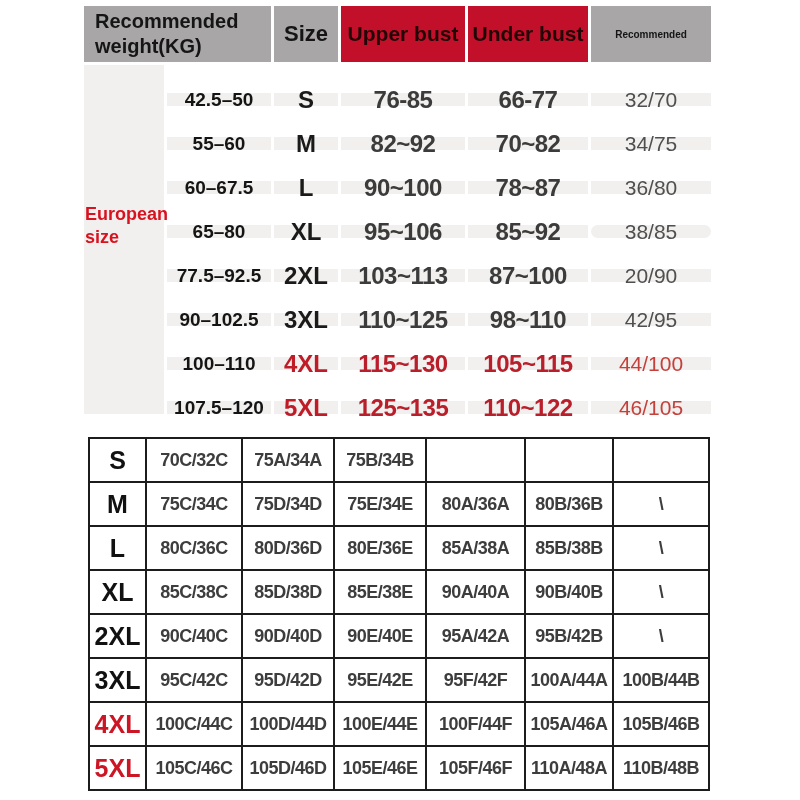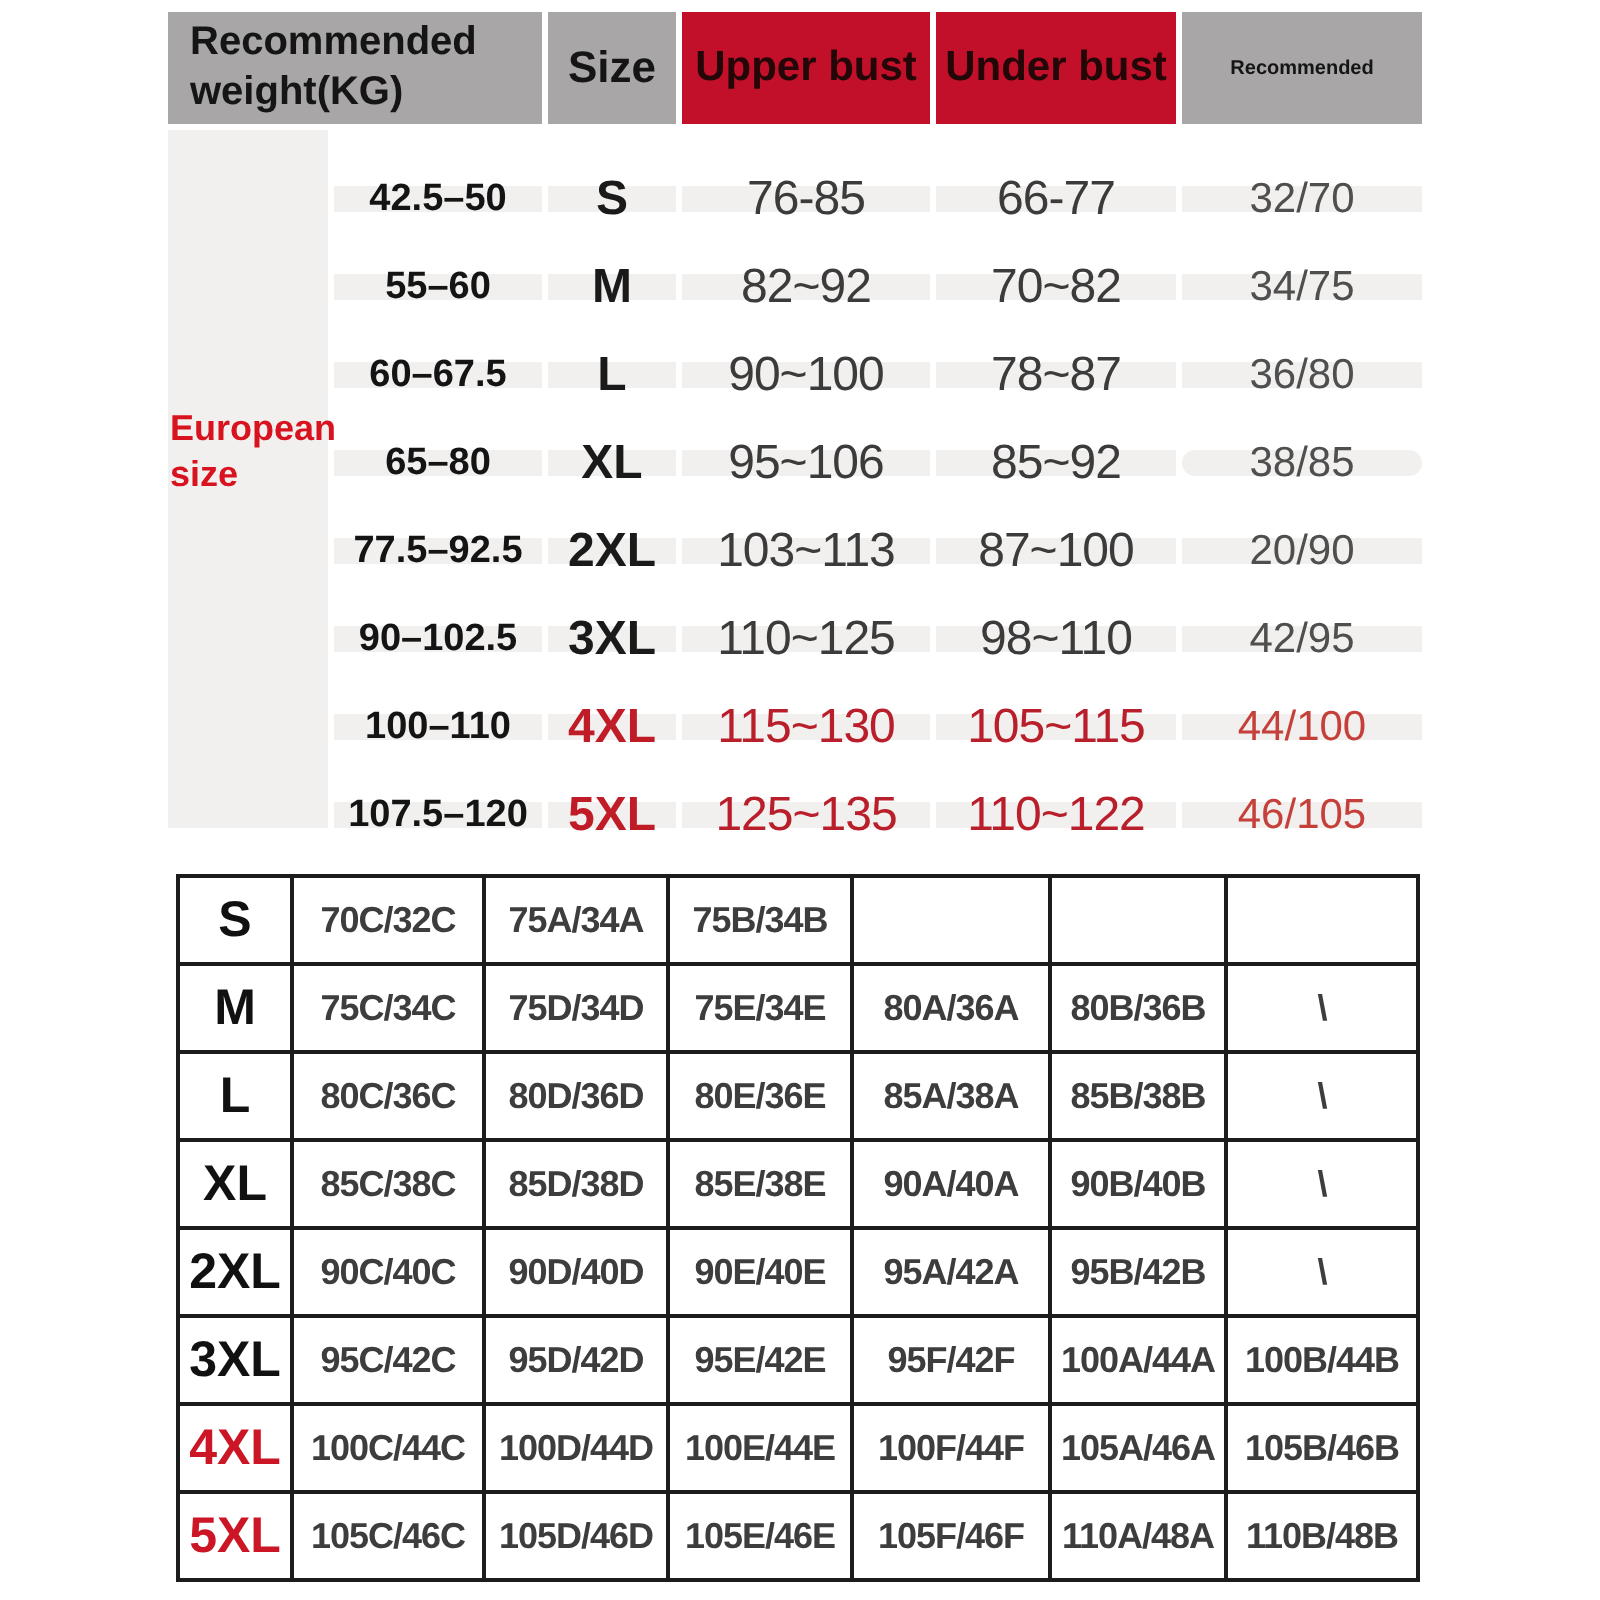--- a/index.html
+++ b/index.html
@@ -30,21 +30,21 @@
   .hrec{grid-column:6;grid-row:1;font-size:10px;}
   .eurocell{
     grid-column:1;grid-row:2 / 10;background:#f1f0ee;
     align-items:flex-start !important;justify-content:flex-start !important;
     padding:138px 0 0 1px;box-sizing:border-box;
     color:#d8121f;font-weight:bold;font-size:18px;line-height:1.25;
   }
   .cell{background:#f1f0ee;margin-top:28px;}
   .wt{font-weight:bold;font-size:19px;color:#141414;}
   .sz{font-weight:bold;font-size:24px;color:#1a1a1a;}
-  .bust{font-weight:normal;font-size:24px;color:#3b3b3b;letter-spacing:-0.5px;}
+  .bust{font-weight:bold;font-size:24px;color:#3b3b3b;letter-spacing:-0.5px;}
   .rec{font-size:21px;color:#4f4f4f;text-align:center;}
   .red.sz,{color:#c01c28;}
   .red.sz{color:#c01c28;}
   .red.bust{color:#b91e2b;}
   .red.rec{color:#c5403b;}
   
   .bratable{
     position:absolute;left:88px;top:437px;
     display:grid;
     grid-template-columns:55px 94px 90px 90px 97px 86px 94px;

